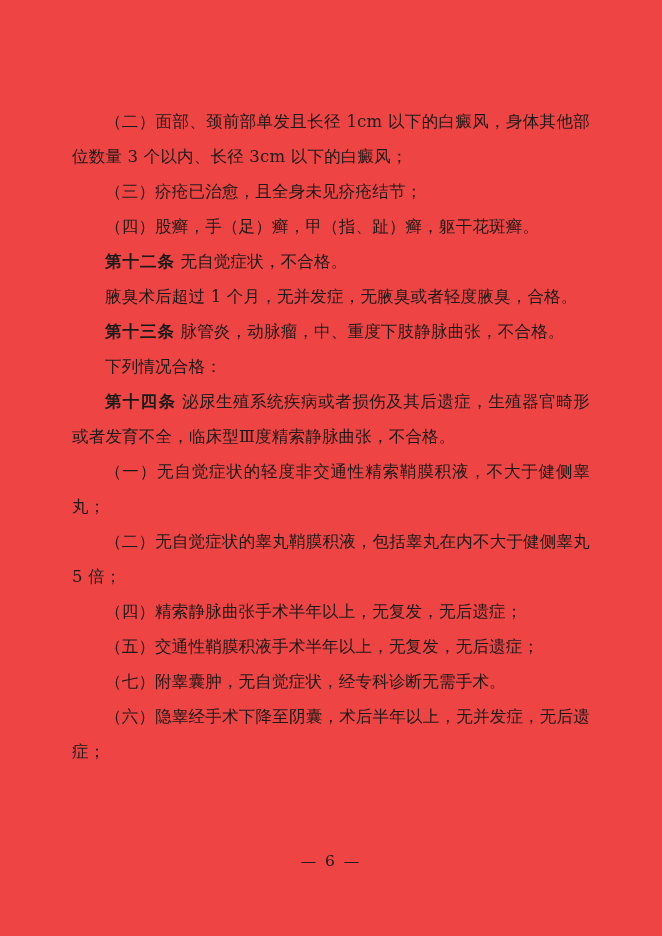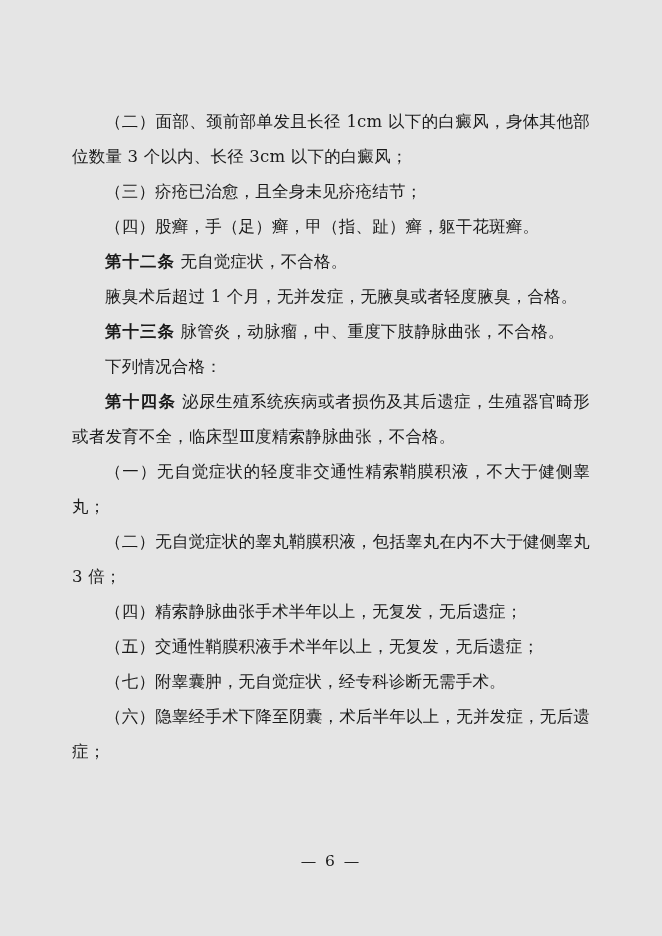--- a/index.html
+++ b/index.html
@@ -13,21 +13,21 @@
     font-family: "DejaVu Serif", "Liberation Serif", serif;
     color: #1a1a1a;
     overflow: hidden;
   }
   .page {
     position: relative;
     width: 662px;
     height: 936px;
     box-sizing: border-box;
     padding: 104px 72px 0 72px;
-    background: #e5e5e5;
+    background: #ef4444;
   }
   .doc-body {
     font-size: 16.5px;
     line-height: 35px;
     letter-spacing: 0.2px;
     text-align: justify;
     text-justify: inter-ideograph;
   }
   .para {
     margin: 0;
@@ -74,21 +74,21 @@
     </p>
 
     <p class="para">下列情况合格：</p>
 
     <p class="para">
       <span class="clause-title">第十四条</span>
       <span>泌尿生殖系统疾病或者损伤及其后遗症，生殖器官畸形或者发育不全，临床型Ⅲ度精索静脉曲张，不合格。</span>
     </p>
 
     <p class="para">（一）无自觉症状的轻度非交通性精索鞘膜积液，不大于健侧睾丸；</p>
-    <p class="para">（二）无自觉症状的睾丸鞘膜积液，包括睾丸在内不大于健侧睾丸 3 倍；</p>
+    <p class="para">（二）无自觉症状的睾丸鞘膜积液，包括睾丸在内不大于健侧睾丸 5 倍；</p>
     <p class="para">（四）精索静脉曲张手术半年以上，无复发，无后遗症；</p>
     <p class="para">（五）交通性鞘膜积液手术半年以上，无复发，无后遗症；</p>
     <p class="para">（七）附睾囊肿，无自觉症状，经专科诊断无需手术。</p>
     <p class="para">（六）隐睾经手术下降至阴囊，术后半年以上，无并发症，无后遗症；</p>
 
   </div>
 
   <div class="footer">— 6 —</div>
 
 </div>

